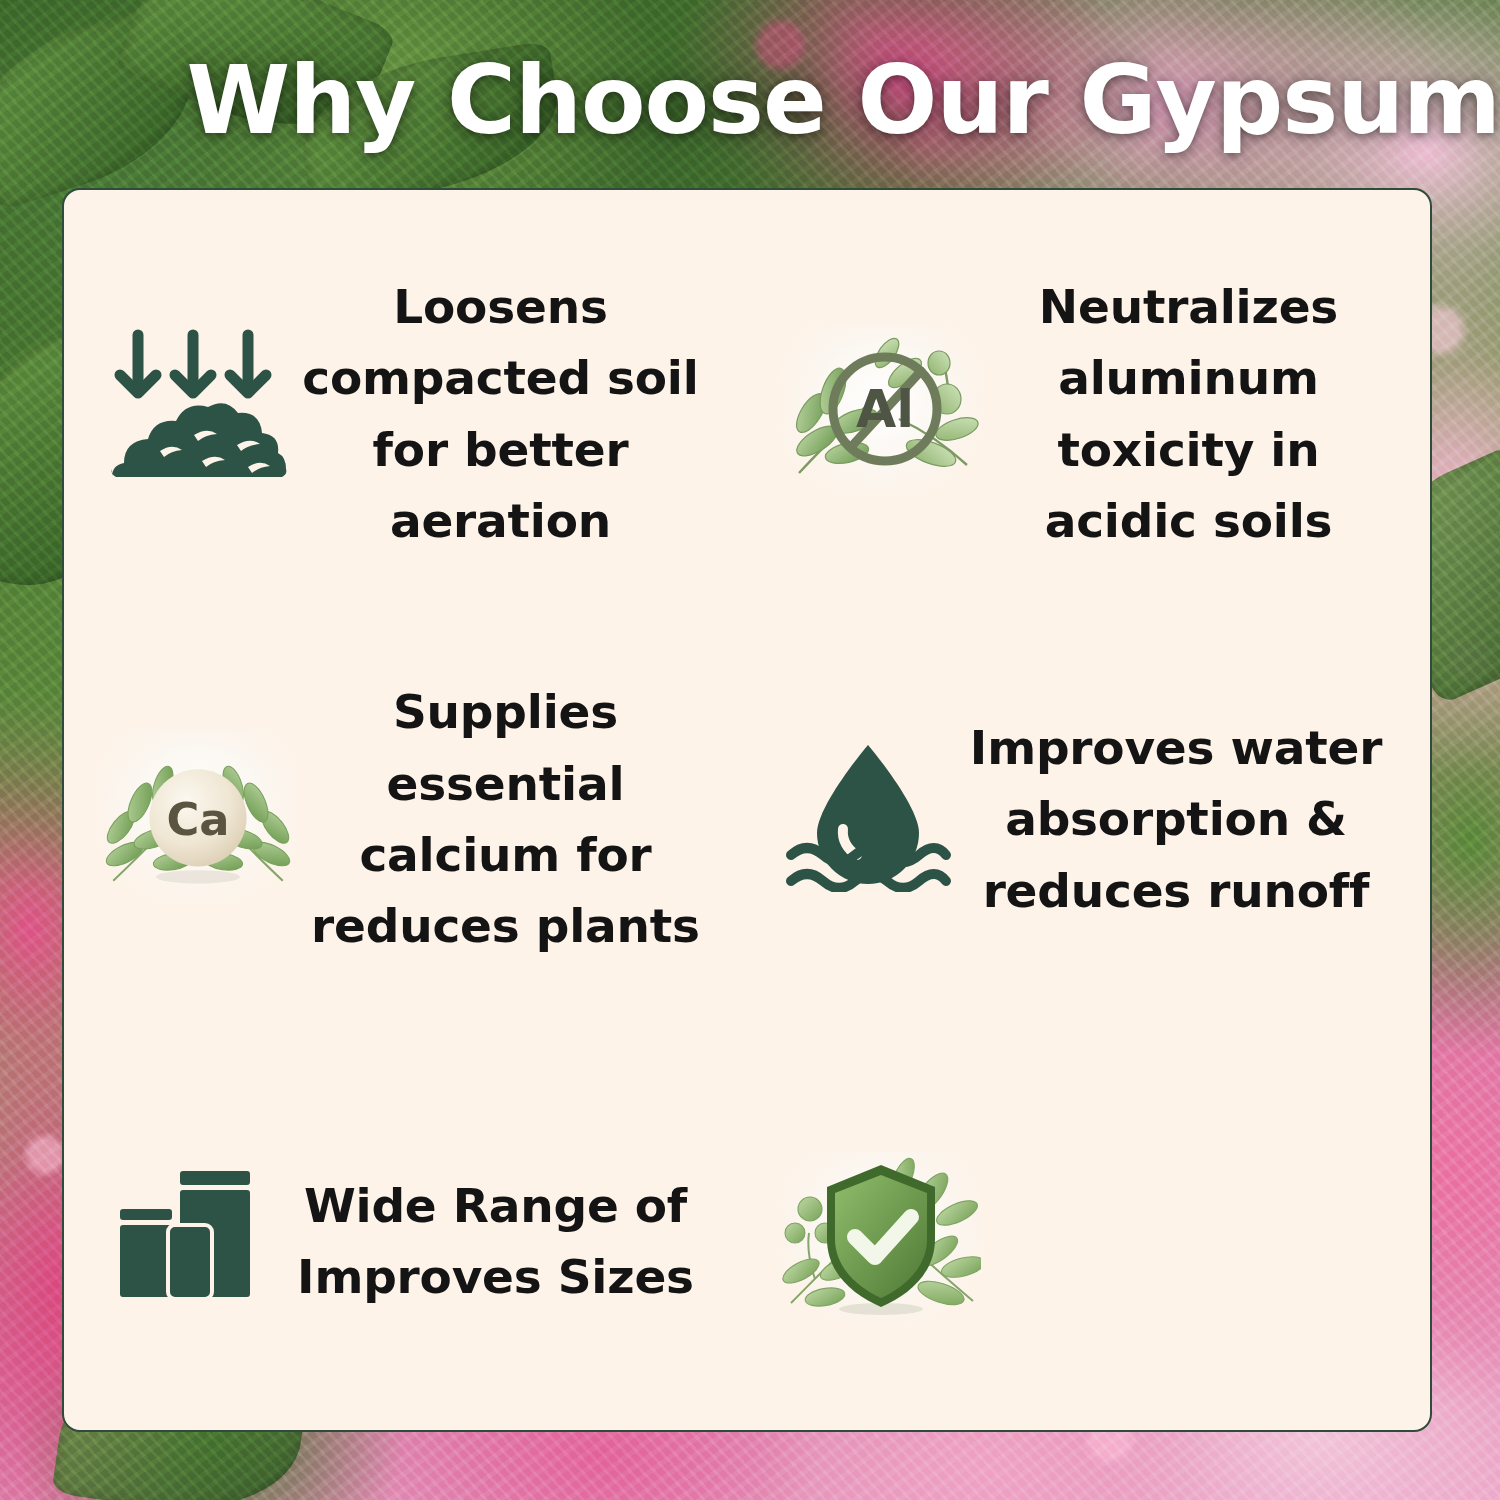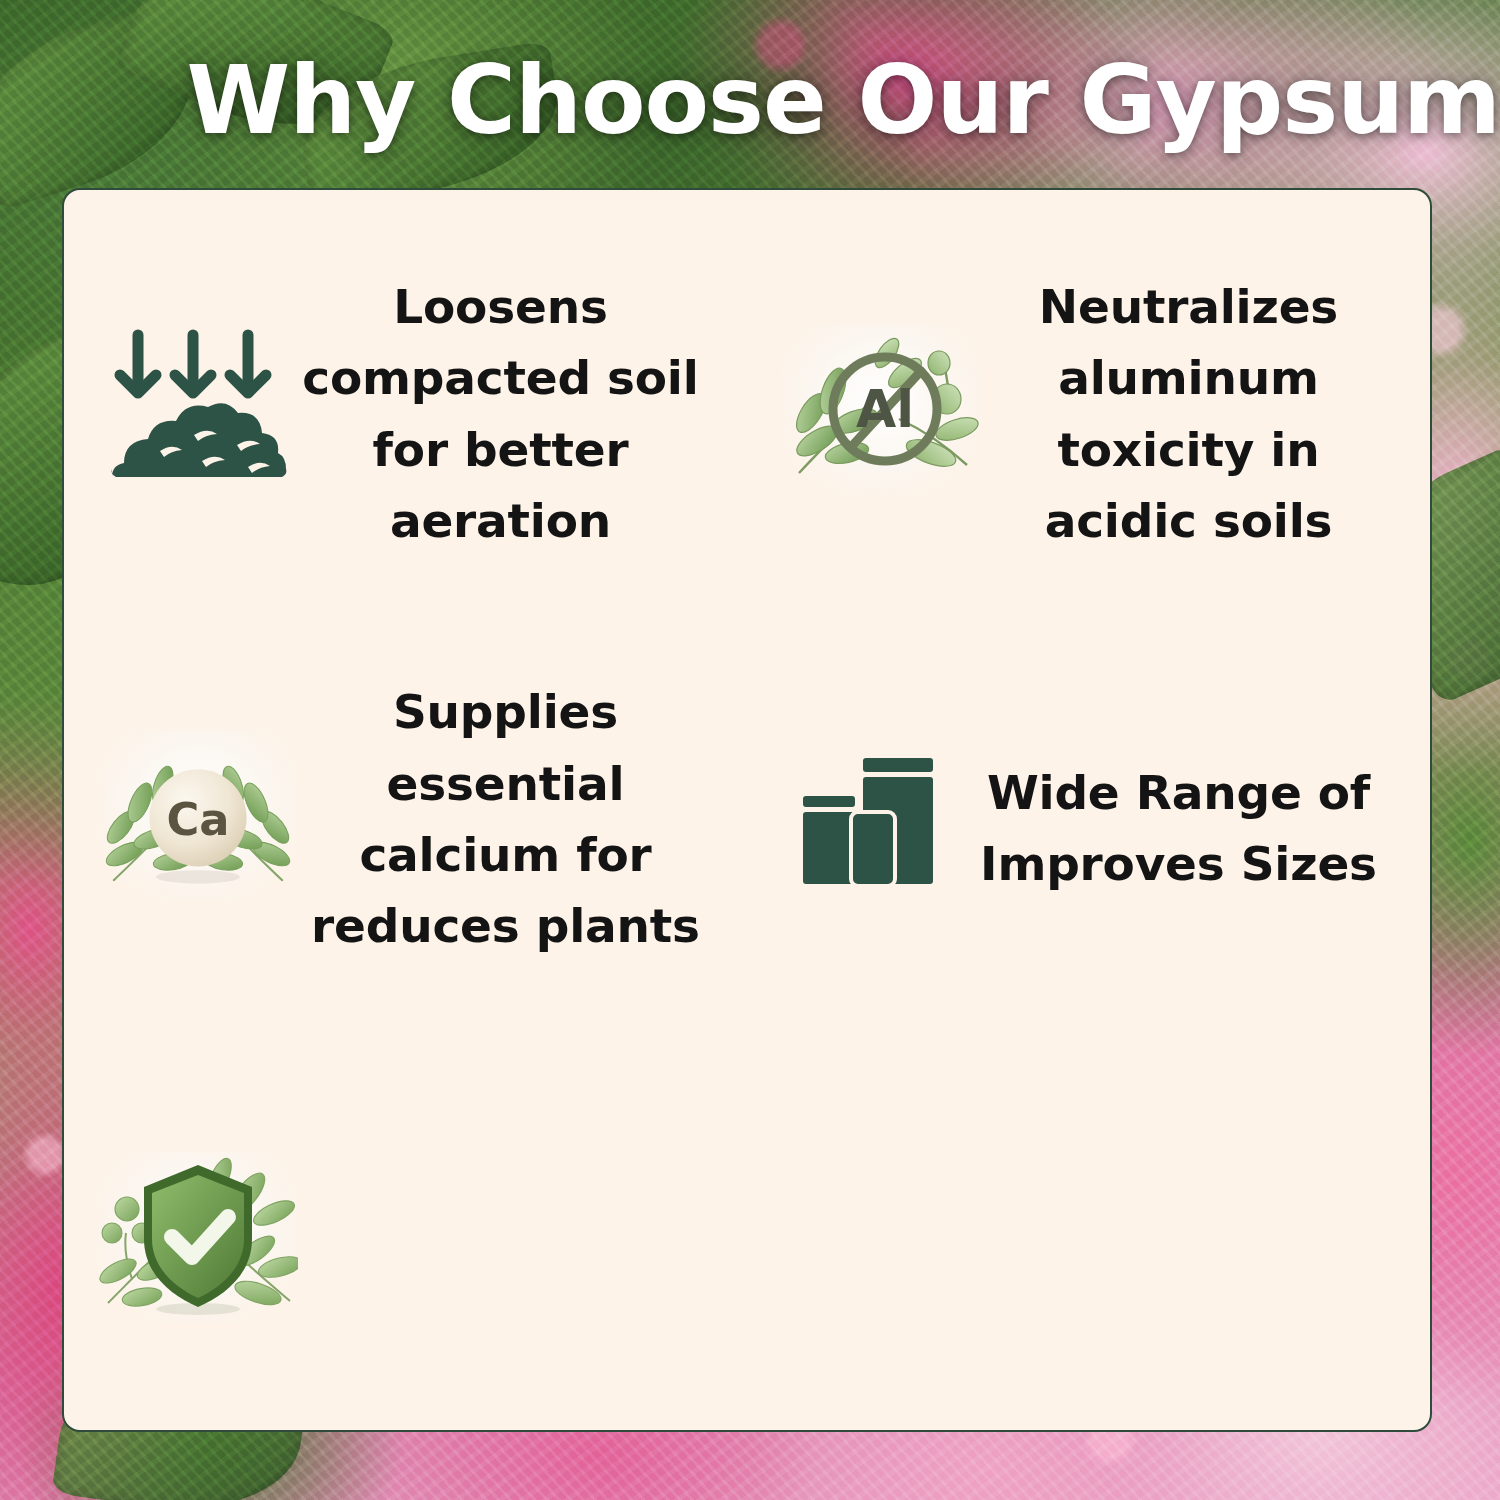--- a/index.html
+++ b/index.html
@@ -225,20 +225,33 @@
 
               <ellipse cx="105" cy="148" rx="44" ry="7" fill="rgba(120,110,90,.12)"></ellipse>
               <circle cx="105" cy="86" r="51" fill="url(#ball)"></circle>
               <text x="105" y="104" text-anchor="middle" font-family="DejaVu Sans, Liberation Sans, sans-serif" font-size="47" font-weight="700" fill="#5a5440">Ca</text>
             </svg>
           </div>
         </div>
         <div class="caption tight">Supplies essential calcium for reduces plants</div>
       </div>
 
+      <div class="cell r2">
+        <div class="icon-wrap">
+          <svg width="175" height="155" viewBox="0 0 175 155" aria-hidden="true">
+            <path d="M87 8 C87 8 138 68 138 96 a51 51 0 0 1 -102 0 C36 68 87 8 87 8 z" fill="#2D5347"></path>
+            <path d="M62 92 a26 26 0 0 0 14 26" fill="none" stroke="#fdf3e9" stroke-width="10" stroke-linecap="round"></path>
+            <g fill="none" stroke="#2D5347" stroke-width="10" stroke-linecap="round">
+              <path d="M10 118 q16 -14 32 0 t32 0 t32 0 t32 0 t27 0"></path>
+              <path d="M10 144 q16 -14 32 0 t32 0 t32 0 t32 0 t27 0"></path>
+            </g>
+          </svg>
+        </div>
+        <div class="caption tight">Improves water absorption &amp; reduces runoff</div>
+      </div>
 
       <div class="cell r3">
         <div class="icon-wrap">
           <svg width="180" height="160" viewBox="0 0 180 160" aria-hidden="true">
             <g fill="#2D5347" stroke="#fdf3e9" stroke-width="4">
 
               <rect x="80" y="12" width="74" height="18" rx="5"></rect>
               <rect x="80" y="31" width="74" height="111" rx="5"></rect>
 
               <rect x="20" y="50" width="56" height="15" rx="5"></rect>

